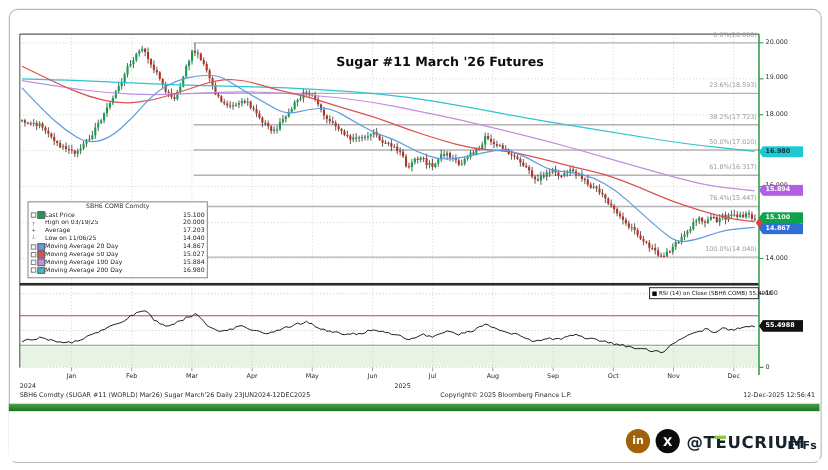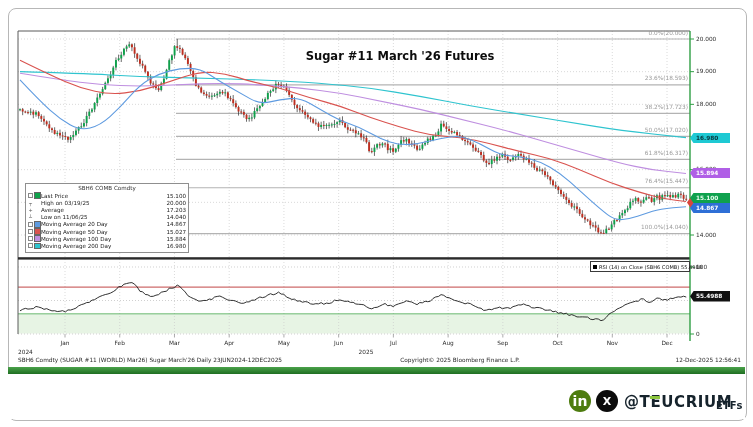--- a/index.html
+++ b/index.html
@@ -29,21 +29,21 @@
         border:1px solid #3a3a3a;z-index:3;display:flex;align-items:center;gap:2px;
         padding-left:2px;box-sizing:border-box;}
   .rsi-box .sq{width:4px;height:4px;background:#000;flex:none;}
   .rsi-box .txt{font-size:5.1px;color:#111;white-space:nowrap;}
   .greenbar{position:absolute;left:8px;top:367px;width:737px;height:7px;z-index:5;
         background:linear-gradient(#4aa24a,#1f6e22);}
   .footer{position:absolute;left:8px;top:374px;width:737px;height:45px;background:#fff;z-index:6;}
   .icon-circle{position:absolute;width:22px;height:22px;border-radius:50%;z-index:7;
         display:flex;align-items:center;justify-content:center;color:#fff;
         font-family:"DejaVu Sans",sans-serif;}
-  .li{left:569px;top:390px;background:#4d7c0f;font-size:14px;font-weight:bold;}
+  .li{left:569px;top:390px;background:#a16207;font-size:10px;font-weight:bold;}
   .xx{left:596px;top:390px;background:#0b0b0b;font-size:11px;font-weight:bold;}
   .wordmark{position:absolute;left:624px;top:393px;font-size:15px;font-weight:bold;
         letter-spacing:.6px;color:#16232c;z-index:7;font-family:"DejaVu Sans",sans-serif;}
   .wordmark span{position:relative;}
   .wordmark span.logo-e::before{content:"";position:absolute;top:3.2px;left:0;right:1px;
         height:2.8px;background:#8dc63f;}
   .etfs{position:absolute;left:716px;top:400px;font-size:10px;font-weight:600;color:#16232c;z-index:7;
         font-family:"DejaVu Sans",sans-serif;}
 </style>
 </head>

